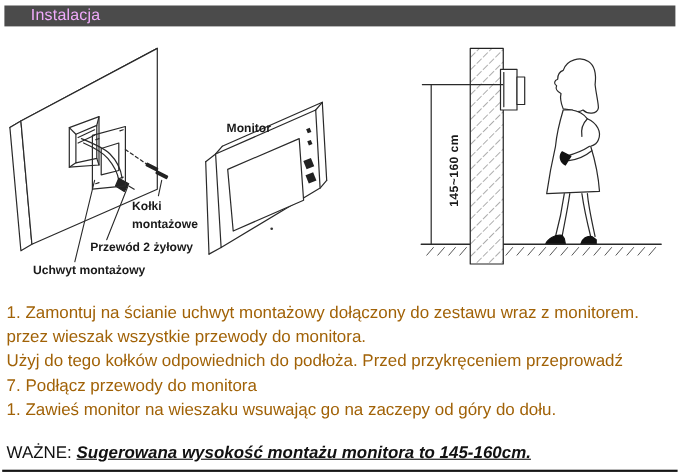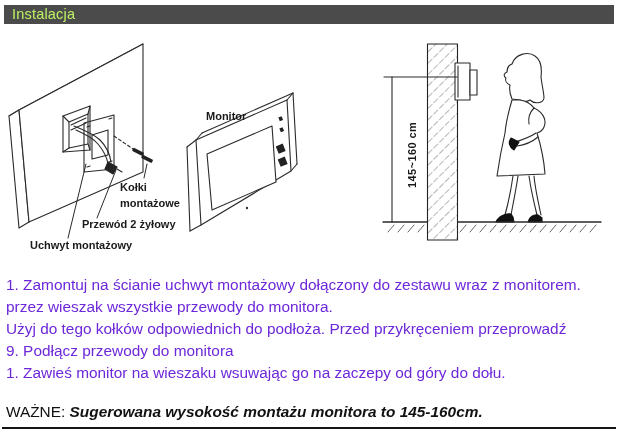--- a/index.html
+++ b/index.html
@@ -1,26 +1,26 @@
 <!DOCTYPE html>
 <html><head>
 <meta charset="utf-8">
 <style>
   html,body{margin:0;padding:0;}
   body{width:618px;height:431px;background:#ffffff;font-family:"Liberation Sans",sans-serif;overflow:hidden;}
   .page{position:relative;width:618px;height:431px;background:#fff;}
   .header-bar{position:absolute;left:4px;top:5px;width:610px;height:19px;background:#4b4b4b;}
-  .header-title{color:#bef264;font-size:14.5px;line-height:19px;padding-left:8px;letter-spacing:.2px;}
+  .header-title{color:#f0abfc;font-size:14.5px;line-height:19px;padding-left:24px;letter-spacing:.2px;}
   .diagram-svg{position:absolute;left:0;top:38px;}
   .diagram-svg text{font-family:"Liberation Sans",sans-serif;font-weight:bold;font-size:11px;fill:#1a1a1a;}
-  .instructions{position:absolute;left:6px;top:274px;width:606px;font-size:15.4px;line-height:22px;color:#6d28d9;}
+  .instructions{position:absolute;left:6px;top:274px;width:606px;font-size:15.4px;line-height:22px;color:#a16207;}
   .instructions div{white-space:nowrap;}
   .note{position:absolute;left:6px;top:403px;width:606px;font-size:15.4px;color:#111;}
   .note .note-label{font-weight:normal;font-style:normal;}
-  .note .note-text{font-style:italic;font-weight:600;}
+  .note .note-text{font-style:italic;font-weight:600;text-decoration:underline;}
   .bottom-rule{position:absolute;left:2px;top:427px;width:614px;height:2px;background:#151515;}
 </style>
 </head>
 <body>
 
 <div class="page">
 
   <div class="header-bar">
     <div class="header-title">Instalacja</div>
   </div>
@@ -149,21 +149,21 @@
             <line x1="596" y1="187" x2="590" y2="194"></line>
         </g>
       </g>
     </g>
   </svg>
 
   <div class="instructions">
     <div>1. Zamontuj na ścianie uchwyt montażowy dołączony do zestawu wraz z monitorem.</div>
     <div>przez wieszak wszystkie przewody do monitora.</div>
     <div>Użyj do tego kołków odpowiednich do podłoża. Przed przykręceniem przeprowadź</div>
-    <div>9. Podłącz przewody do monitora</div>
+    <div>7. Podłącz przewody do monitora</div>
     <div>1. Zawieś monitor na wieszaku wsuwając go na zaczepy od góry do dołu.</div>
   </div>
 
   <div class="note">
     <span class="note-label">WAŻNE:</span>
     <span class="note-text">Sugerowana wysokość montażu monitora to 145-160cm.</span>
   </div>
 
   <div class="bottom-rule"></div>
 </div>

